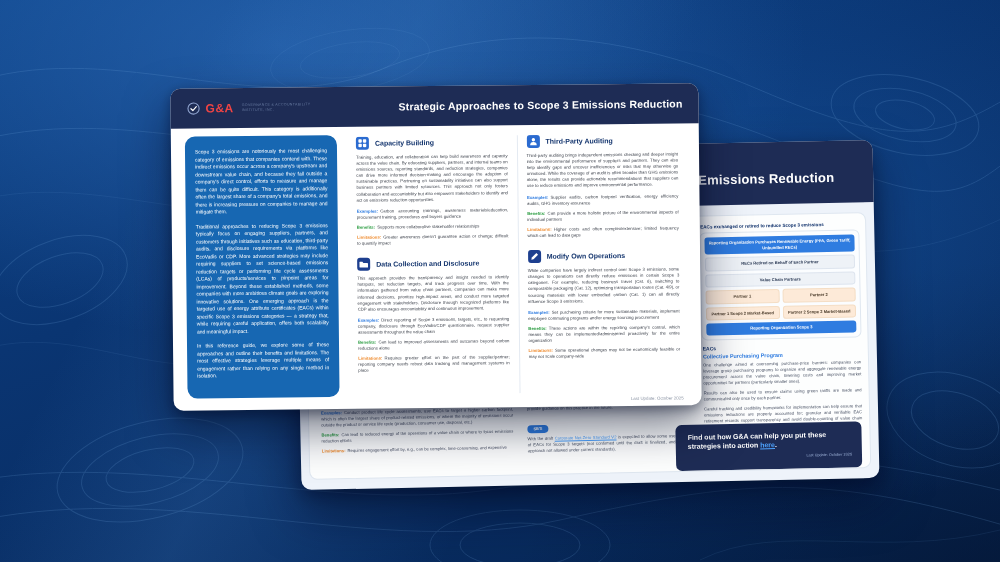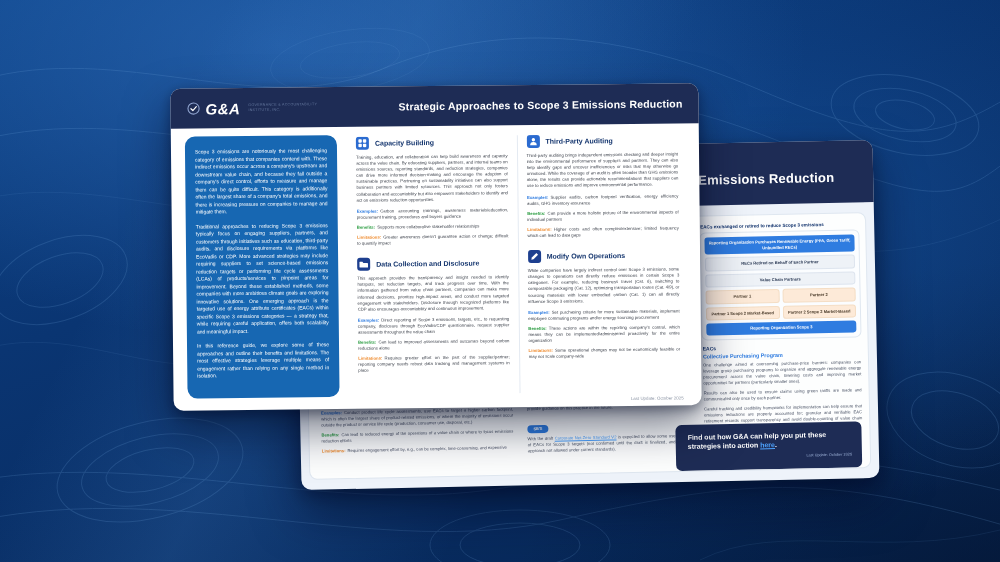--- a/index.html
+++ b/index.html
@@ -54,21 +54,21 @@
   .cta-text { font-size:7px; font-weight:bold; color:#fff; line-height:1.35; }
   .cta-footer { font-size:3.8px; color:#9fb3d9; text-align:right; margin-top:4px; }
 
   
   .front-page { position:absolute; left:172px; top:86px; width:528px; height:322px; z-index:3;
     background:#fff; border-radius:10px; transform:rotate(-0.6deg);
     box-shadow:0 20px 45px rgba(2,10,35,.55), 0 4px 12px rgba(2,10,35,.4); }
   .fp-header { height:40px; background:#1e2c55; border-radius:10px 10px 0 0;
     display:flex; align-items:center; padding:0 16px; }
   .logo-wrap { display:flex; align-items:center; gap:5px; }
-  .logo-text { font-size:15px; font-weight:bold; color:#ffffff; letter-spacing:.5px;font-style:italic; }
+  .logo-text { font-size:12px; font-weight:bold; color:#ef4444; letter-spacing:.5px; }
   .logo-org { font-size:3.6px; color:#66799f; line-height:1.3; letter-spacing:.3px; margin-left:3px; }
   .fp-title { margin-left:auto; font-size:10.5px; font-weight:600; color:#fff; letter-spacing:.2px; }
 
   .fp-body { position:relative; height:282px; }
   .sidebar { position:absolute; left:14px; top:8px; width:152px; height:262px;
     background:#1767b2; border-radius:10px; padding:12px 10px; }
   .sidebar p { font-size:5px; line-height:1.5; color:#fff; margin-bottom:7px; text-align:justify; }
   .sidebar p:last-child { margin-bottom:0; }
 
   .fp-cols { position:absolute; left:176px; top:10px; right:12px; bottom:14px; display:flex; }

